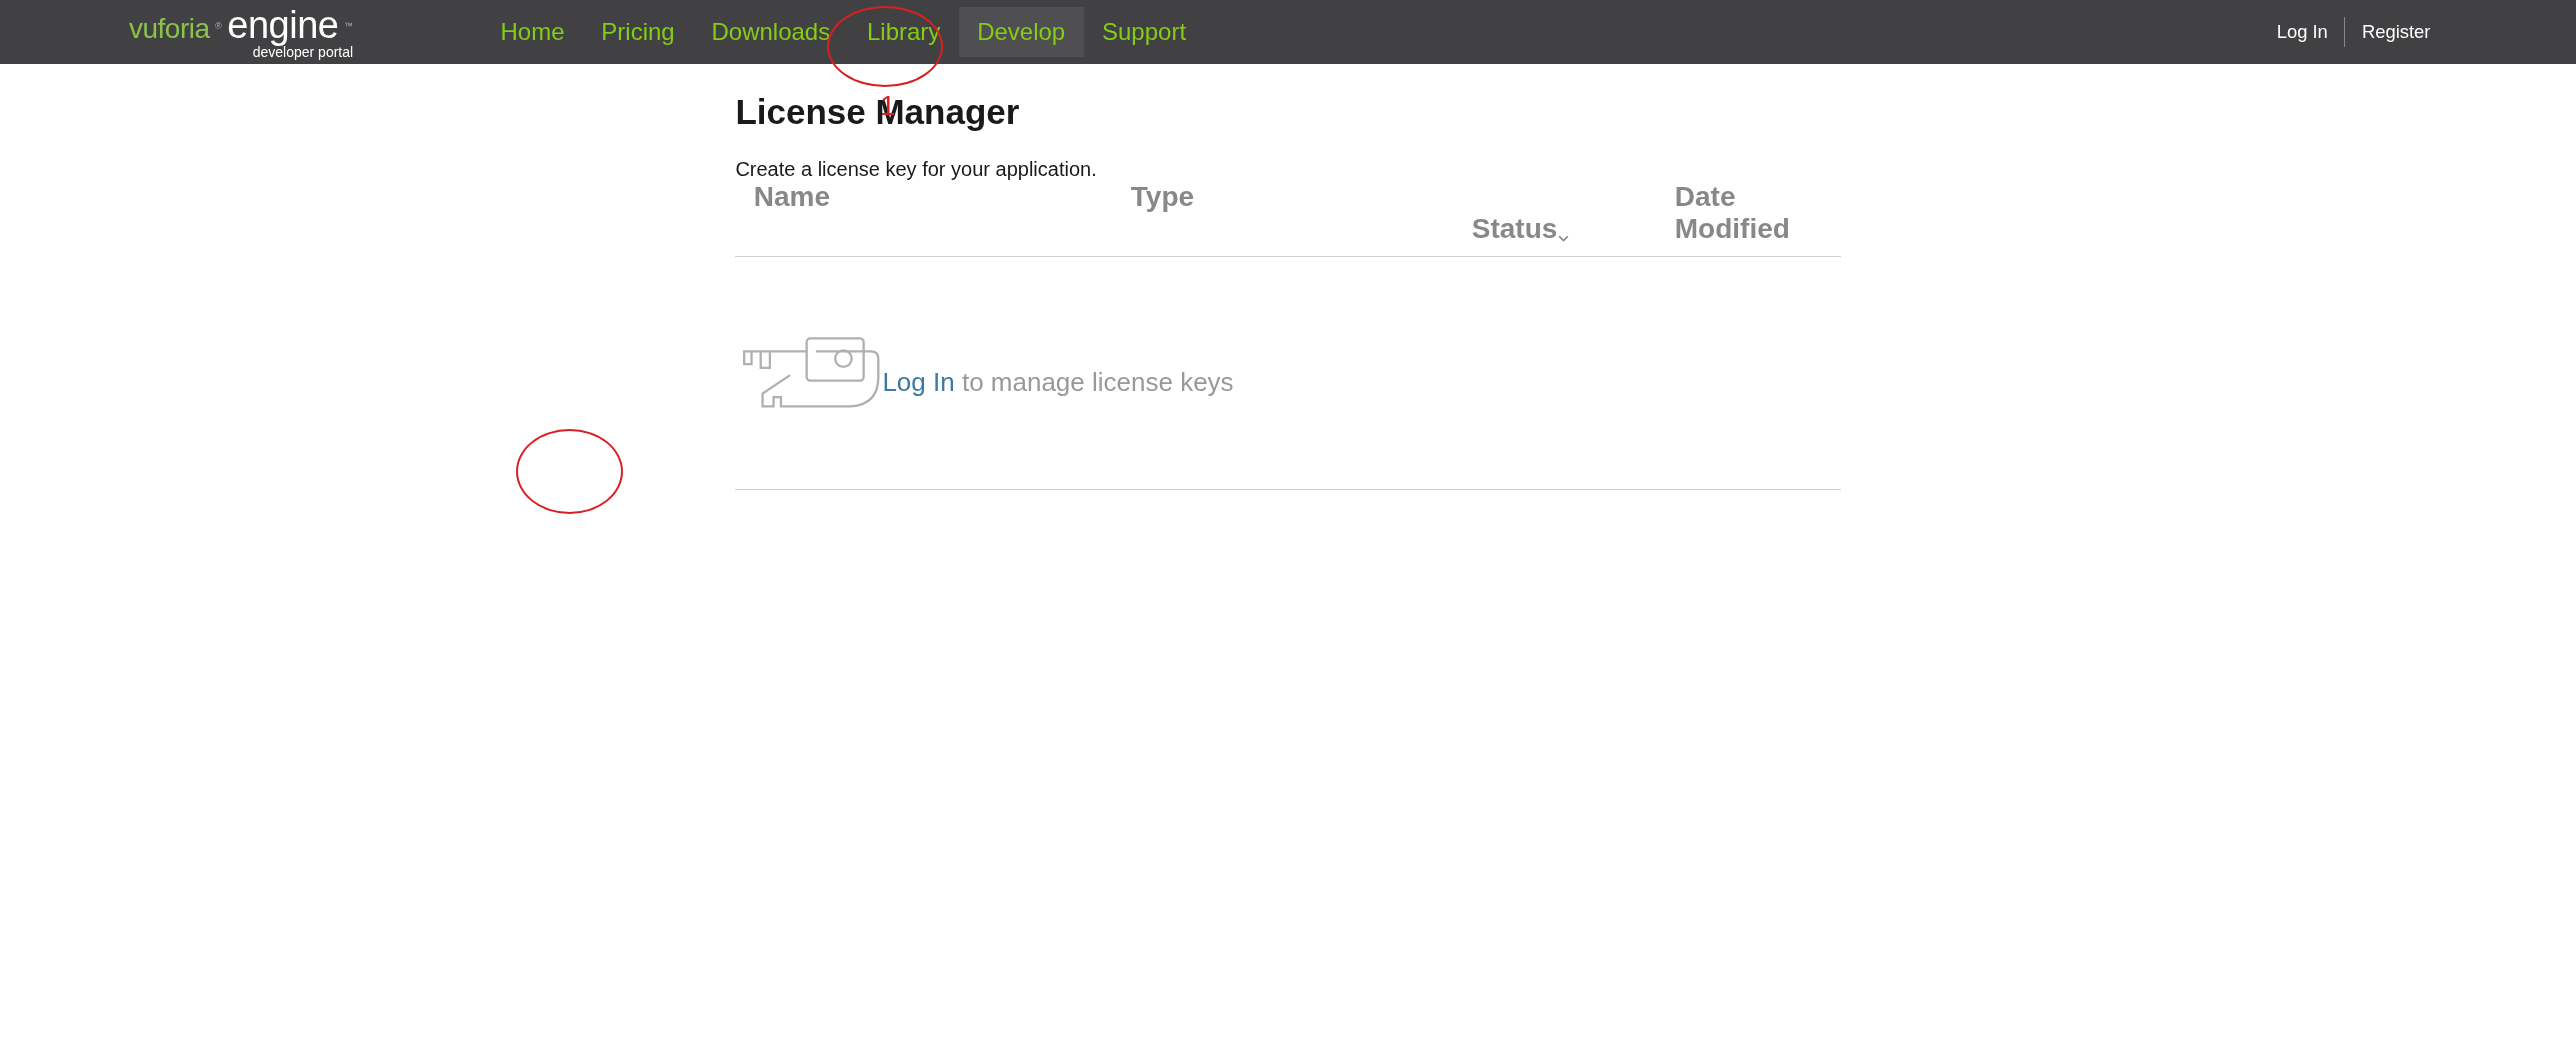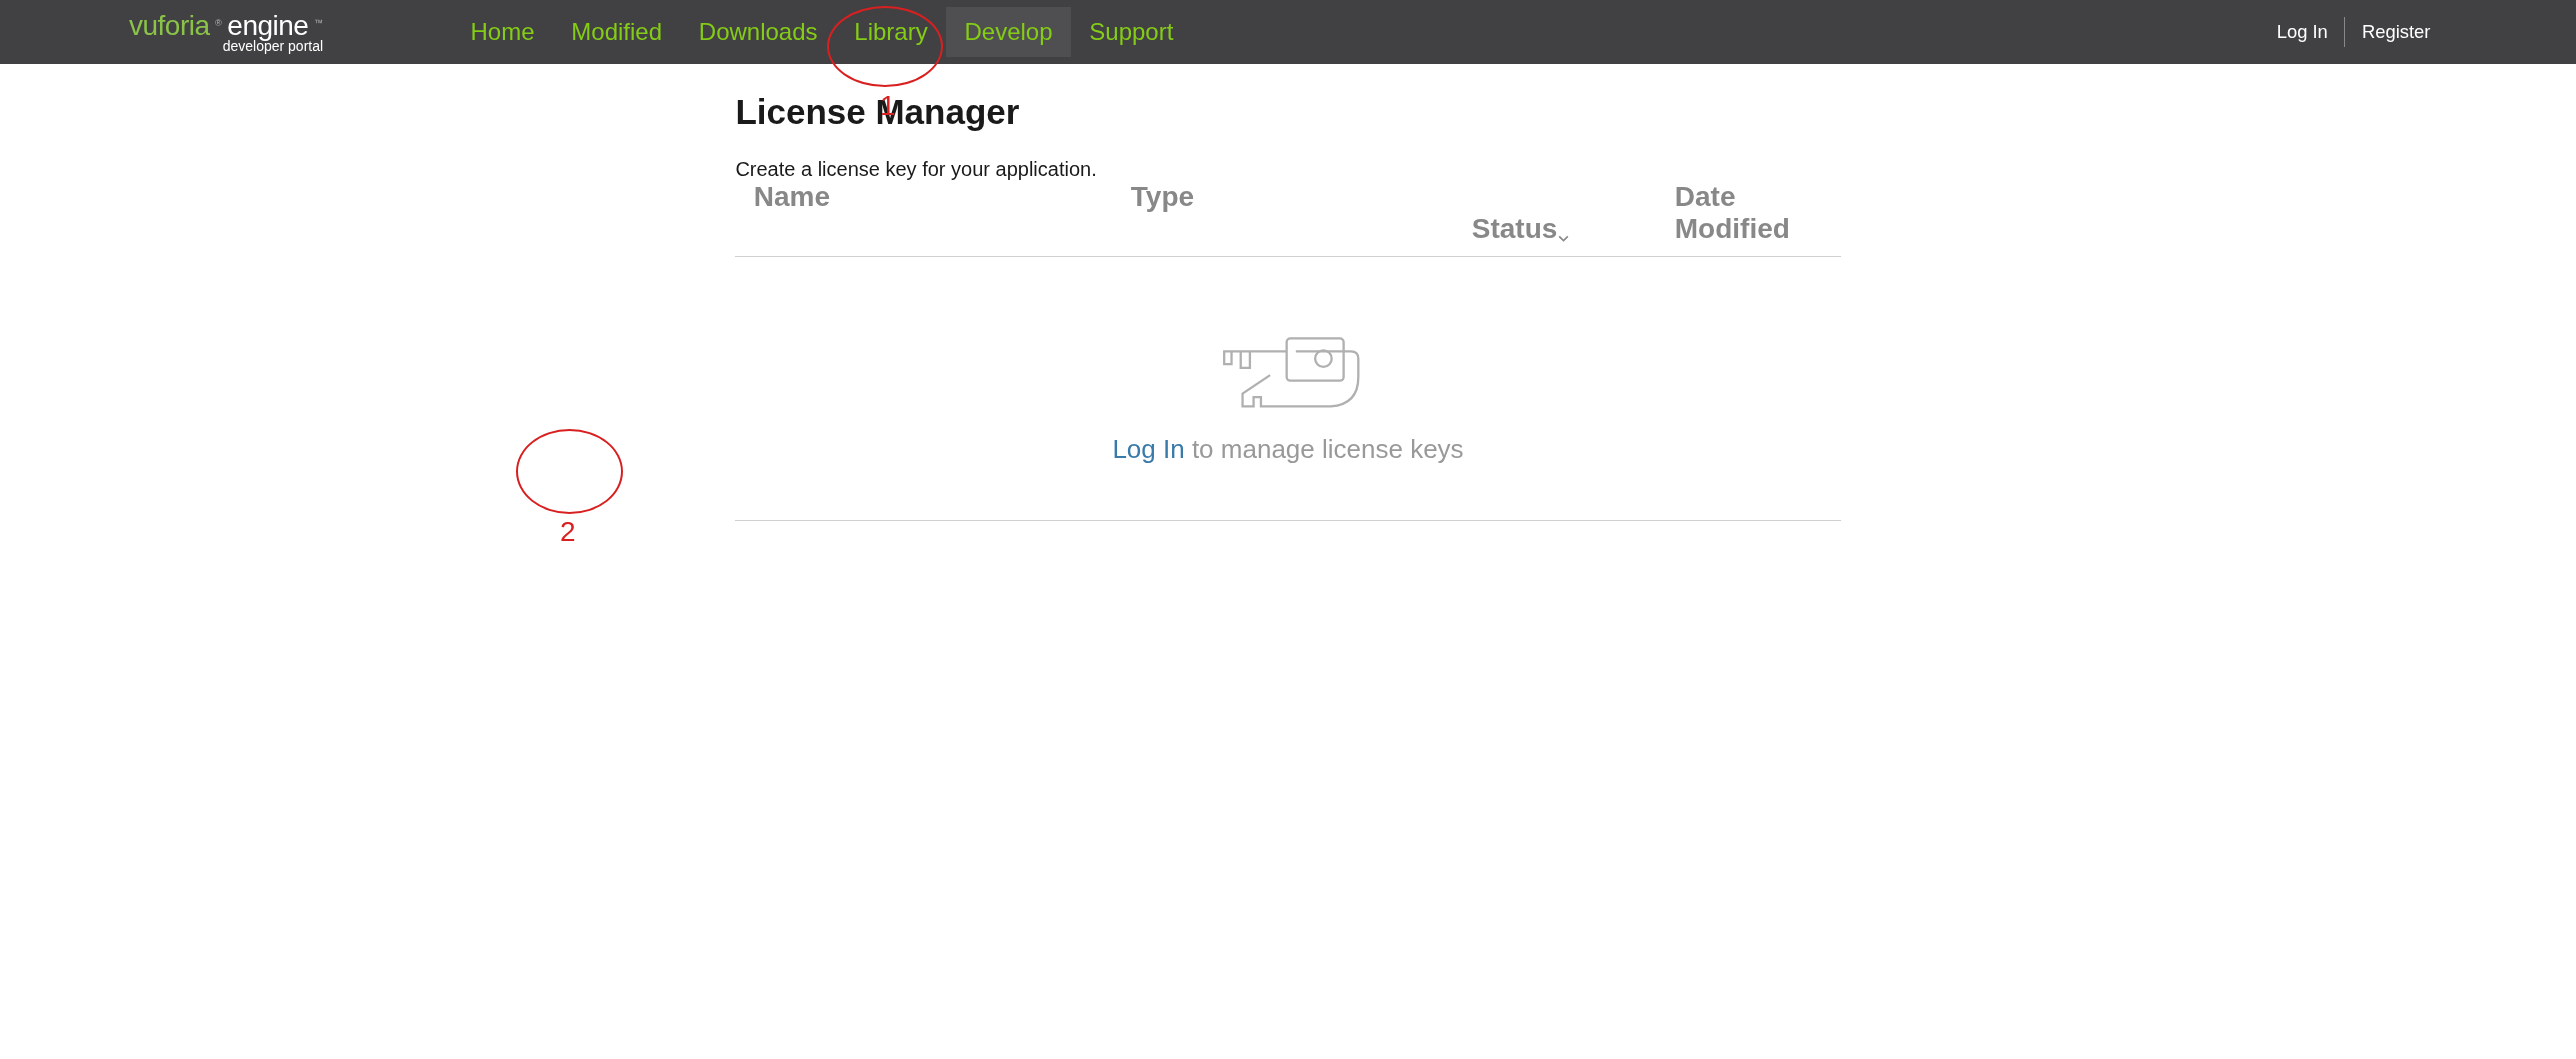--- a/index.html
+++ b/index.html
@@ -36,21 +36,21 @@
       letter-spacing: -0.5px;
     }
     .logo-reg {
       color: #b0b0b0;
       font-size: 9.2px;
       position: relative;
       top: -9.2px;
     }
     .logo-engine {
       color: #ffffff;
-      font-size: 28px;
+      font-size: 38px;
       font-weight: 300;
       letter-spacing: -0.5px;
     }
     .logo-tm {
       color: #b0b0b0;
       font-size: 9.2px;
       position: relative;
       top: -9.2px;
     }
     .logo-line2 {
@@ -125,21 +125,21 @@
     .th-name { flex: 0 0 377px; }
     .th-type { flex: 0 0 341px; }
     .th-status { flex: 0 0 203px; display: flex; align-items: flex-end; gap: 0; }
     .th-date { flex: 1; }
     .chevron-down {
       width: 13px;
       height: 13px;
     }
     .empty-state {
       display: flex;
-      flex-direction: column;
+      flex-direction: row;
       align-items: center;
       padding: 74px 0 55px 0;
       border-bottom: 0.9px solid #d0d0d0;
     }
     .keys-icon {
       width: 147px;
       height: 92px;
       margin-bottom: 11px;
     }
     .empty-text {
@@ -194,21 +194,21 @@
         <span class="logo-vuforia">vuforia</span>
           <span class="logo-reg">®</span>
         <span class="logo-engine">engine</span>
           <span class="logo-tm">™</span>
       </div>
       <div class="logo-line2">developer portal</div>
     </div>
 
     <nav class="nav">
       <a class="nav-item">Home</a>
-      <a class="nav-item">Modified</a>
+      <a class="nav-item">Pricing</a>
       <a class="nav-item">Downloads</a>
       <a class="nav-item">Library</a>
       <a class="nav-item active">Develop</a>
       <a class="nav-item">Support</a>
     </nav>
 
     <div class="auth-area">
       <a class="auth-link">Log In</a>
       <div class="auth-divider"></div>
       <a class="auth-link">Register</a>

